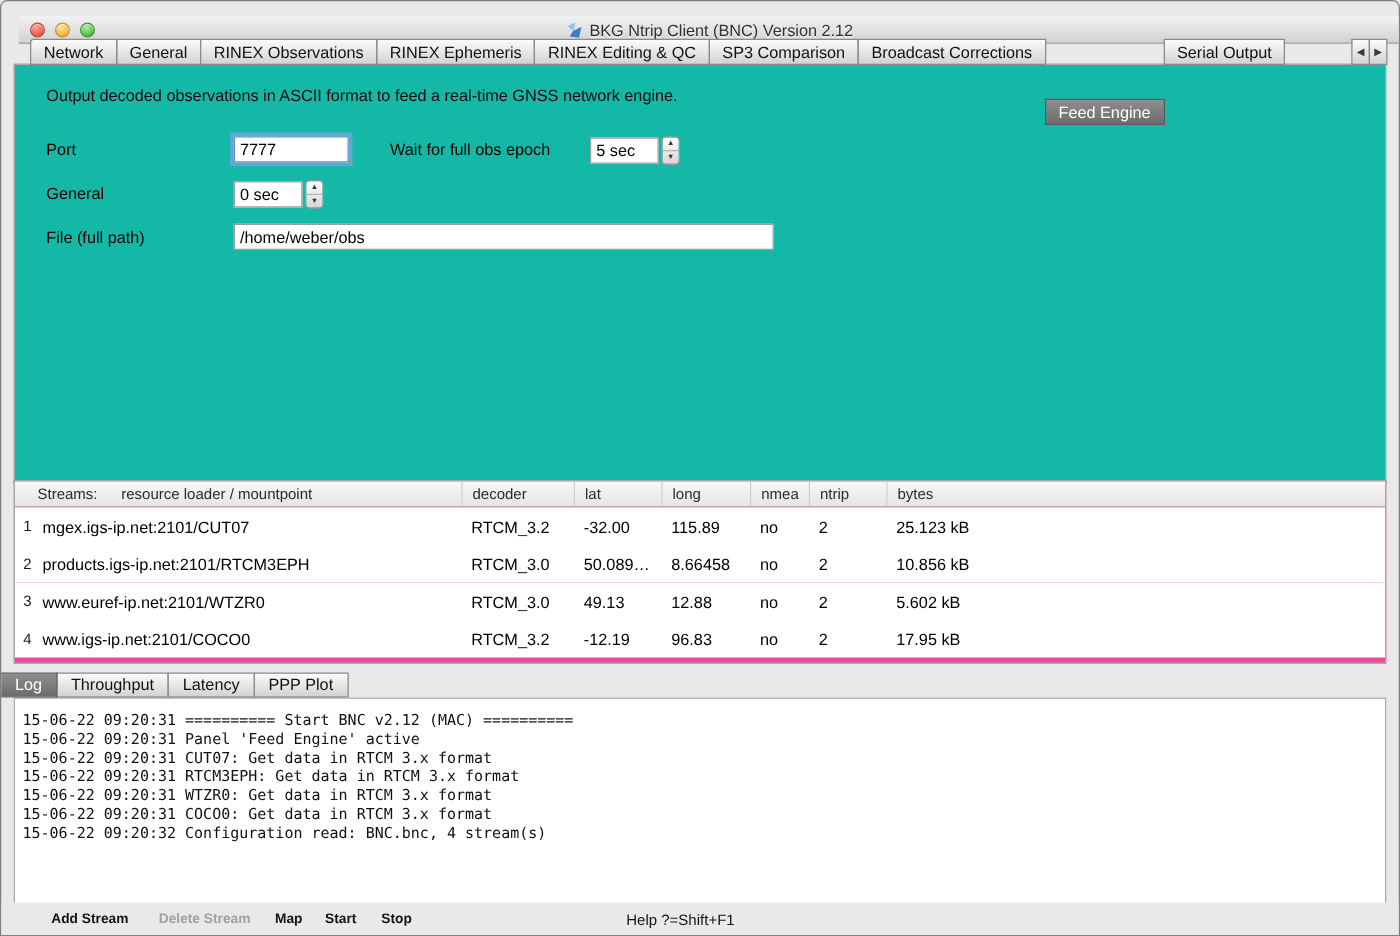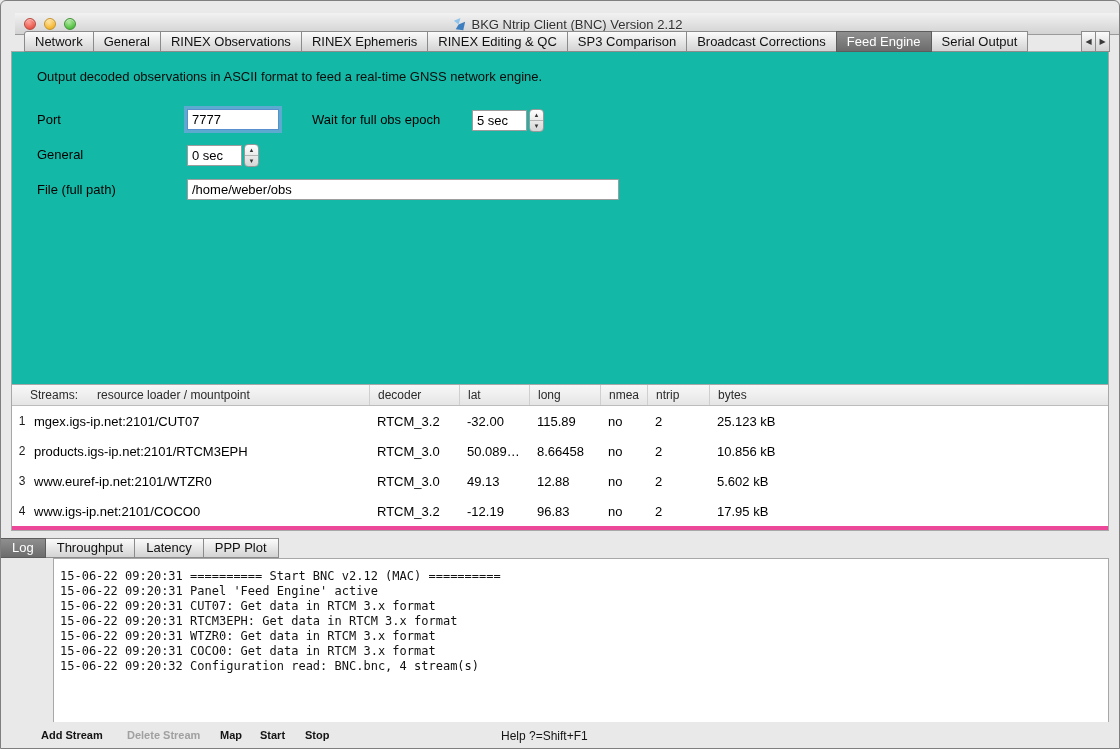--- a/index.html
+++ b/index.html
@@ -43,21 +43,21 @@
   .tab {
     flex: 0 0 auto; height: 21px; line-height: 19px; padding: 0 10px;
     font-size: 13px; color: #111;
     background: linear-gradient(#fbfbfb, #d3d3d3);
     border: 1px solid #8b8b8b; margin-left: -1px;
     cursor: default;
   }
   .tab:first-child { margin-left: 14px; border-radius: 3px 0 0 0; text-align: center; }
   .tab.active {
     background: linear-gradient(#8f8f8f, #6c6c6c);
-    color: #fff; border-color: #5c5c5c; position: relative; z-index: 2;
+    color: #fff; border-color: #5c5c5c; position: relative; z-index: 2; margin-top: 48px;
   }
   .tab-scrollers { margin-left: auto; display: flex; }
   .scrollbtn {
     width: 15px; height: 21px; border: 1px solid #8b8b8b; margin-left: -1px;
     background: linear-gradient(#fbfbfb, #d3d3d3);
     font-size: 8px; color: #3a3a3a;
     display: flex; align-items: center; justify-content: center;
   }
   
   .form-pane {
@@ -121,21 +121,21 @@
     font-size: 13px; color: #111;
     background: linear-gradient(#fbfbfb, #d3d3d3);
     border: 1px solid #8b8b8b; margin-left: -1px;
   }
   .logtab.active { background: linear-gradient(#8f8f8f, #6c6c6c); color: #fff; border-color: #5c5c5c; z-index: 2; }
   
   .log-pane {
     position: absolute; left: 10px; right: 10px; top: 557px; height: 166px;
     border: 1px solid #a8a8a8; background: #fff;
     padding: 10px 0 0 6px;
-    font-family: "DejaVu Sans Mono", monospace; font-size: 12px; line-height: 15px; color: #111; margin-left: 42px;
+    font-family: "DejaVu Sans Mono", monospace; font-size: 12px; line-height: 15px; color: #111;
   }
   
   .bottombar { position: absolute; left: 0; right: 0; bottom: 0; height: 26px; background: #e9e9e9; }
   .bb-btn { position: absolute; top: 7px; font-size: 11px; font-weight: bold; color: #141414; cursor: default; margin-left: 32px; }
   .bb-btn.disabled { color: #a0a0a0; }
   .bb-help { position: absolute; left: 500px; top: 7px; font-size: 12px; color: #141414; }
 </style>
 </head>
 <body>
 

